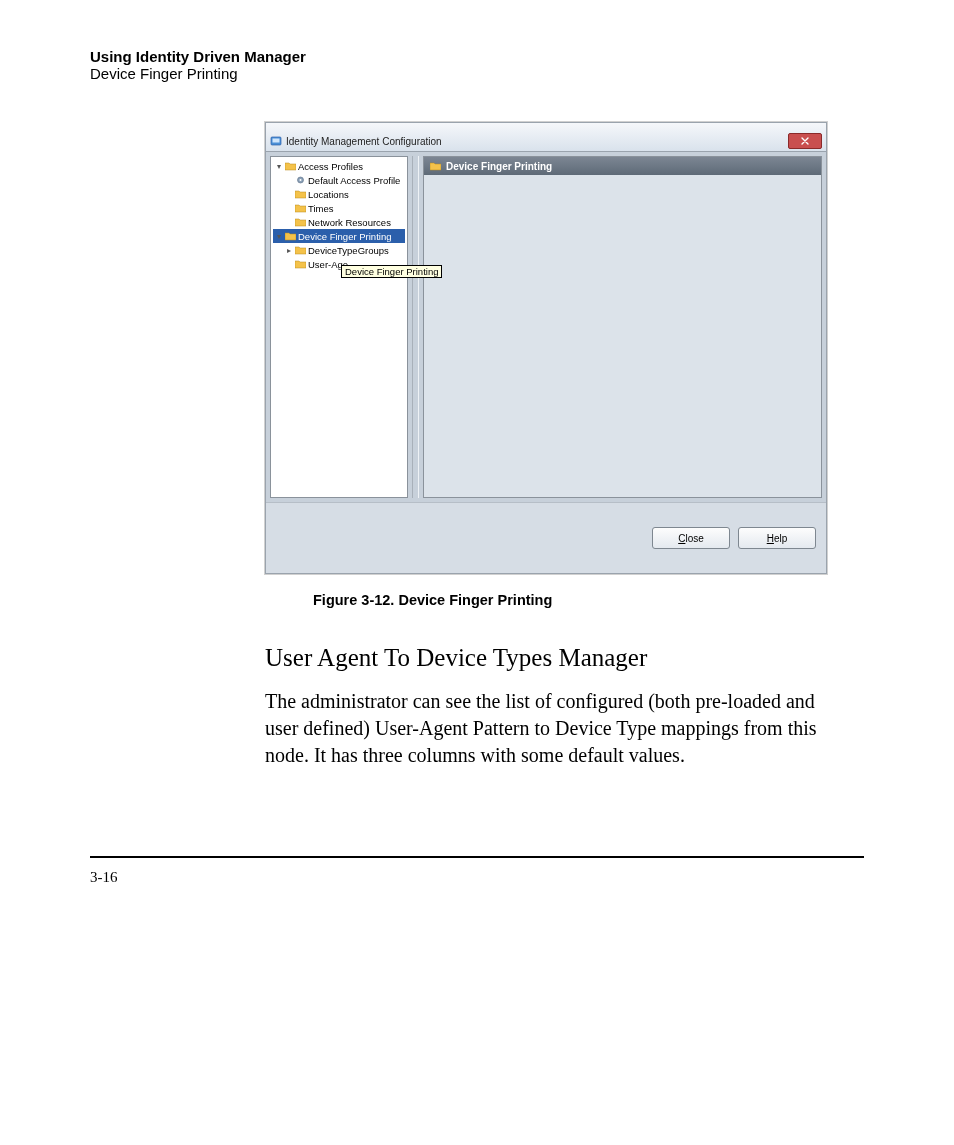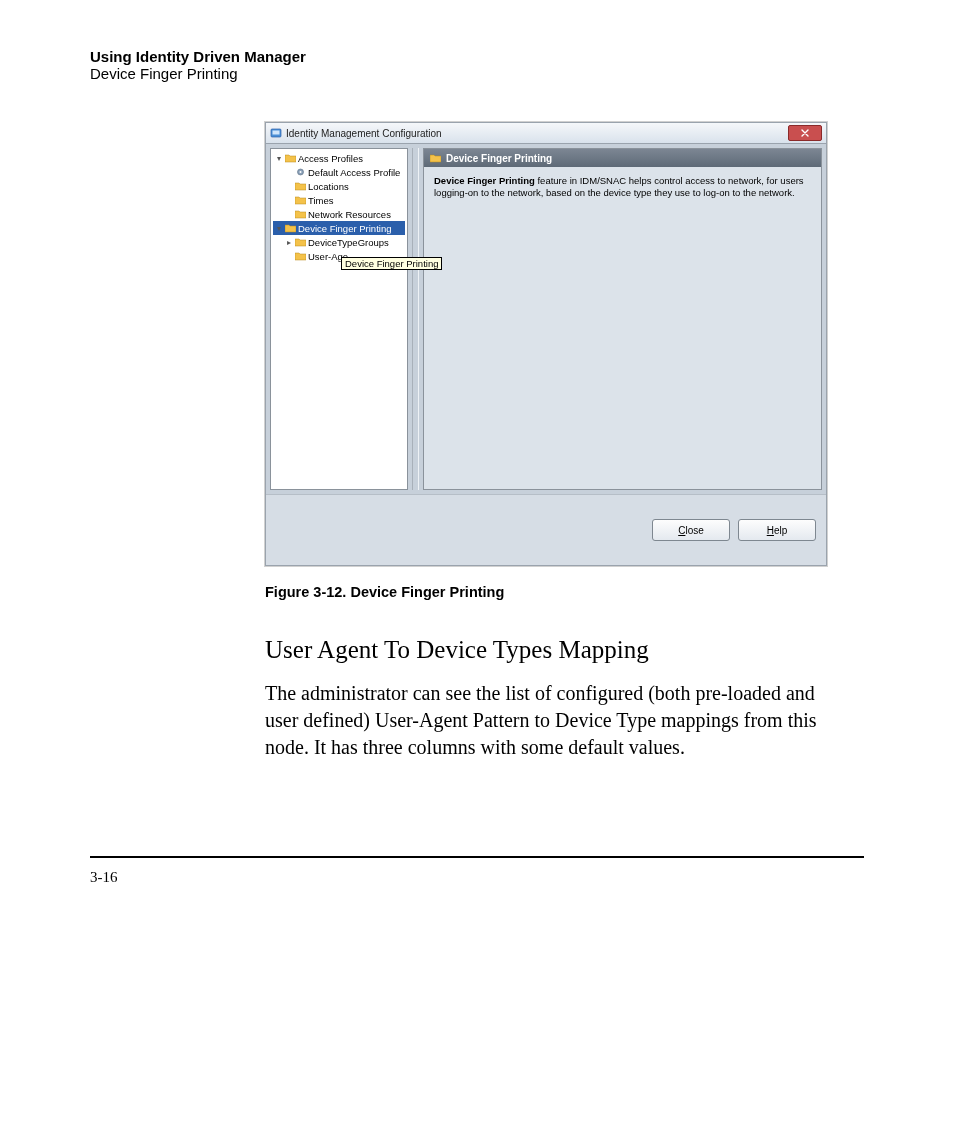--- a/index.html
+++ b/index.html
@@ -41,21 +41,21 @@
     box-shadow: 0 0 0 1px #d0d0d0;
     font-family: Tahoma, Verdana, Arial, sans-serif;
     font-size: 10px;
     background: #d6dde5;
   }
   .titlebar {
     display: flex;
     align-items: center;
     justify-content: space-between;
     height: 20px;
-    padding: 0 4px 0 4px;
+    padding: 8px 4px 0 4px;
     background: linear-gradient(#f5f7fa, #d9e2ec);
     border-bottom: 1px solid #9aa3ad;
     gap: 16px;
   }
   .titlebar-left {
     display: flex;
     align-items: center;
     gap: 4px;
   }
   .title-icon {
@@ -186,20 +186,21 @@
     justify-content: center;
     padding: 0 10px;
   }
   .win-btn .u { text-decoration: underline; }
   
   .caption {
     font-family: Arial, Helvetica, sans-serif;
     font-weight: bold;
     font-size: 14.5px;
     margin-top: 18px;
+    margin-left: 48px;
   }
   .section-heading {
     font-family: "Times New Roman", Times, serif;
     font-size: 25px;
     font-weight: normal;
     margin-top: 36px;
   }
   .body-para {
     font-size: 20px;
     margin-top: 16px;
@@ -342,36 +343,33 @@
 
         <div class="detail-pane">
           <div class="detail-header">
             <span class="folder-icon">
                 <svg viewBox="0 0 11 10">
                   <path d="M0 2 h4 l1 1 h6 v6 h-11 z" fill="#f4c24a" stroke="#b88a1e" stroke-width="0.5"></path>
                 </svg>
               </span>
             <span>Device Finger Printing</span>
           </div>
-          <div class="detail-body">
-            <span class="bold">Device Finger Printing</span><span> feature in IDM/SNAC helps control access to network, for users logging-on to the network, based on the device type they use to log-on to the network.</span>
-          </div>
         </div>
       </div>
 
       <div class="button-bar">
         <div class="win-btn">
             <span><span class="u">C</span>lose</span>
           </div>
         <div class="win-btn">
             <span><span class="u">H</span>elp</span>
           </div>
       </div>
     </div>
 
     <div class="caption">Figure 3-12. Device Finger Printing</div>
-    <div class="section-heading">User Agent To Device Types Mapping</div>
+    <div class="section-heading">User Agent To Device Types Manager</div>
     <div class="body-para">The administrator can see the list of configured (both pre-loaded and user defined) User-Agent Pattern to Device Type mappings from this node. It has three columns with some default values.</div>
   </div>
 
   <div class="footer-rule"></div>
   <div class="page-num">3-16</div>
 </div>
 
 </body></html>

